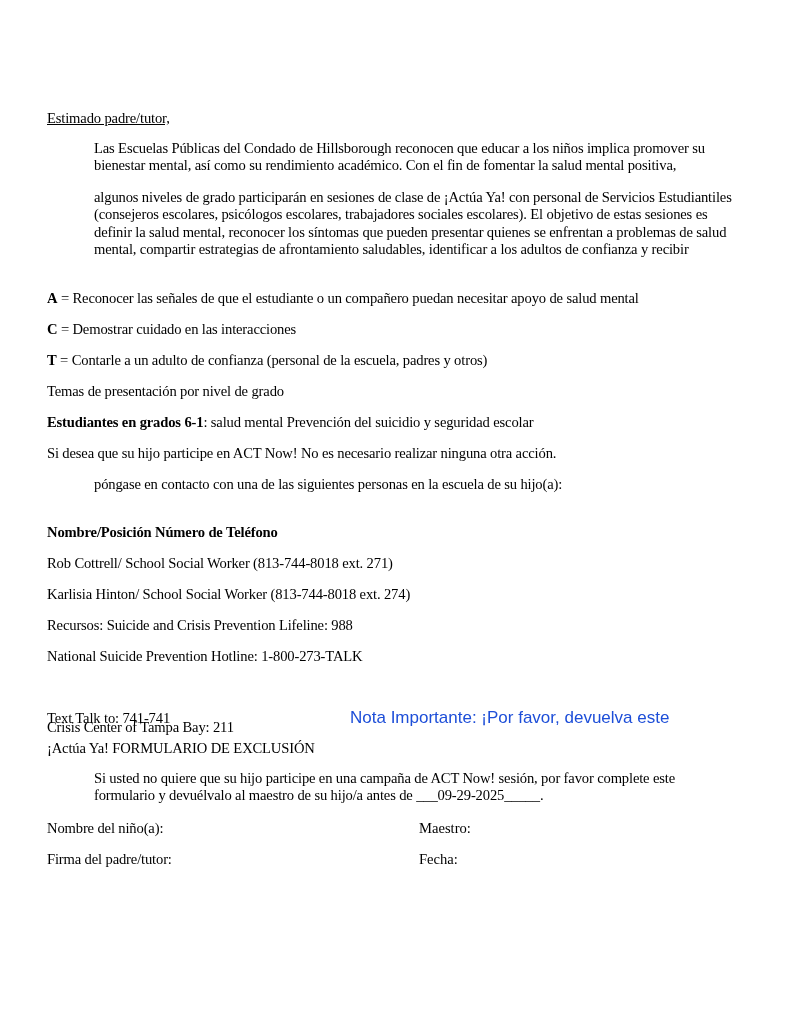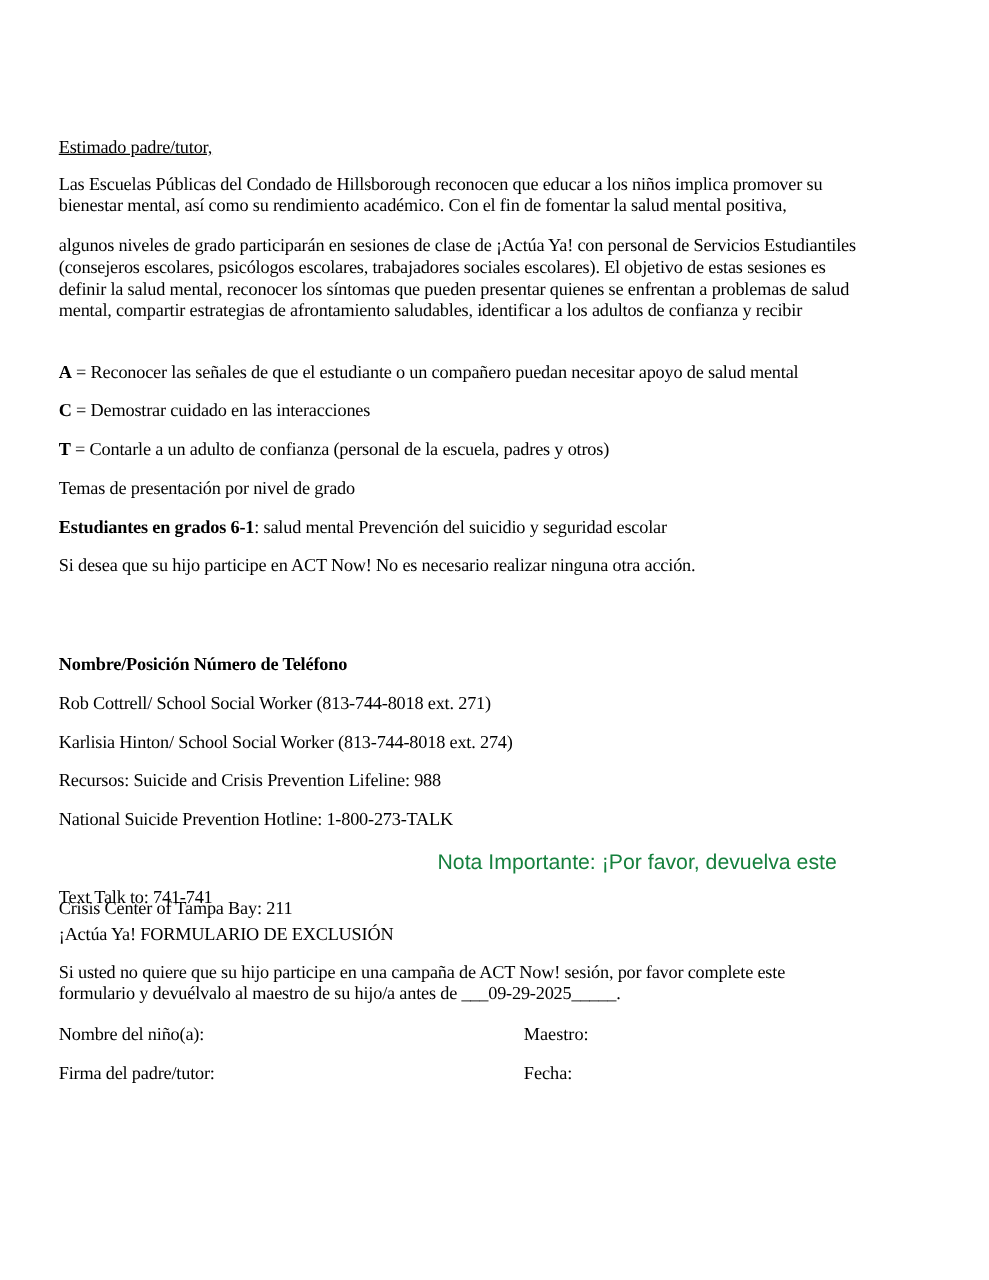--- a/index.html
+++ b/index.html
@@ -28,28 +28,28 @@
       left: 0;
       white-space: nowrap;
       letter-spacing: -0.15px;
     }
     .para {
       position: absolute;
       left: 0;
       width: 710px;
       letter-spacing: -0.15px;
     }
-    .para span.l { display: block; white-space: nowrap; }
+    .para span.l { display: block; white-space: nowrap; margin-left: 47px; }
     b { font-weight: bold; }
     .note {
       position: absolute;
       left: 350px;
-      top: 679px;
+      top: 707px;
       font-family: "Liberation Sans", sans-serif;
-      color: #15803d;
+      color: #1d4ed8;
       font-size: 17px;
       line-height: 21px;
       white-space: nowrap;
       text-align: center;
     }
     .note span { display: block; }
     .col2 { position: absolute; left: 372px; white-space: nowrap; }
   </style>
 </head>
 <body>
@@ -82,20 +82,21 @@
 
   <div class="line" style="top:383px;">Temas de presentación por nivel de grado</div>
 
   <div class="line" style="top:414px;">
     <b>Estudiantes en grados 6-1</b><span>: salud mental Prevención del suicidio y seguridad escolar</span>
   </div>
 
   <div class="line" style="top:445px;">Si desea que su hijo participe en ACT Now! No es necesario realizar ninguna otra acción.</div>
 
   <div class="para" style="top:476px;">
+    <span class="l">póngase en contacto con una de las siguientes personas en la escuela de su hijo(a):</span>
   </div>
 
   <div class="line" style="top:524px;">
     <b>Nombre/Posición Número de Teléfono</b>
   </div>
   <div class="line" style="top:555px;">Rob Cottrell/ School Social Worker (813-744-8018 ext. 271)</div>
   <div class="line" style="top:586px;">Karlisia Hinton/ School Social Worker (813-744-8018 ext. 274)</div>
 
   <div class="line" style="top:617px;">Recursos: Suicide and Crisis Prevention Lifeline: 988</div>
   <div class="line" style="top:648px;">National Suicide Prevention Hotline: 1-800-273-TALK</div>

